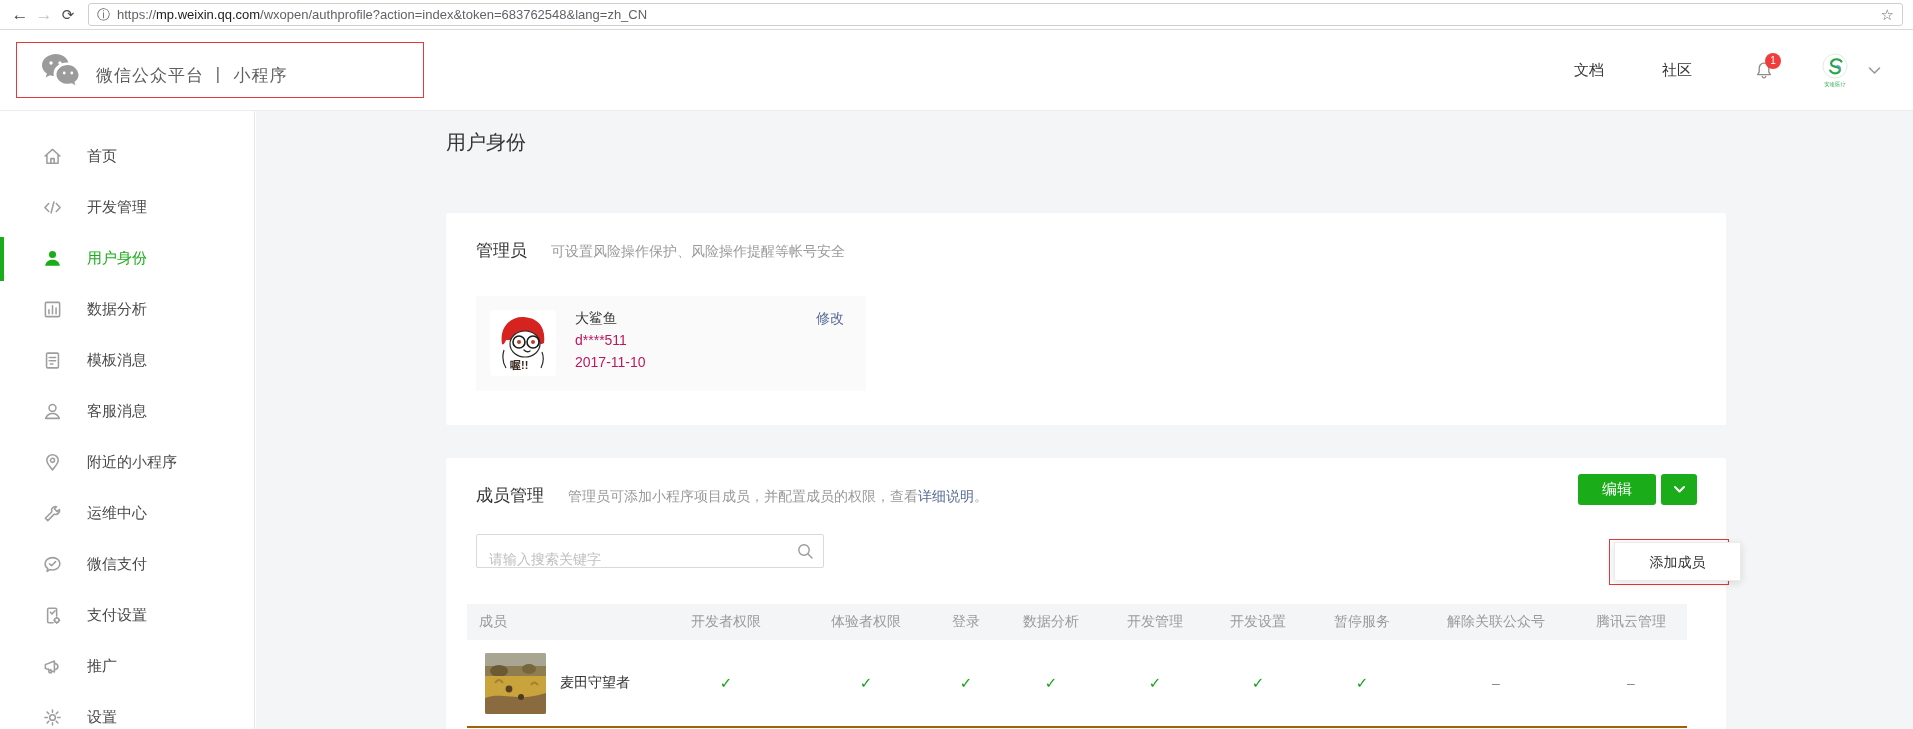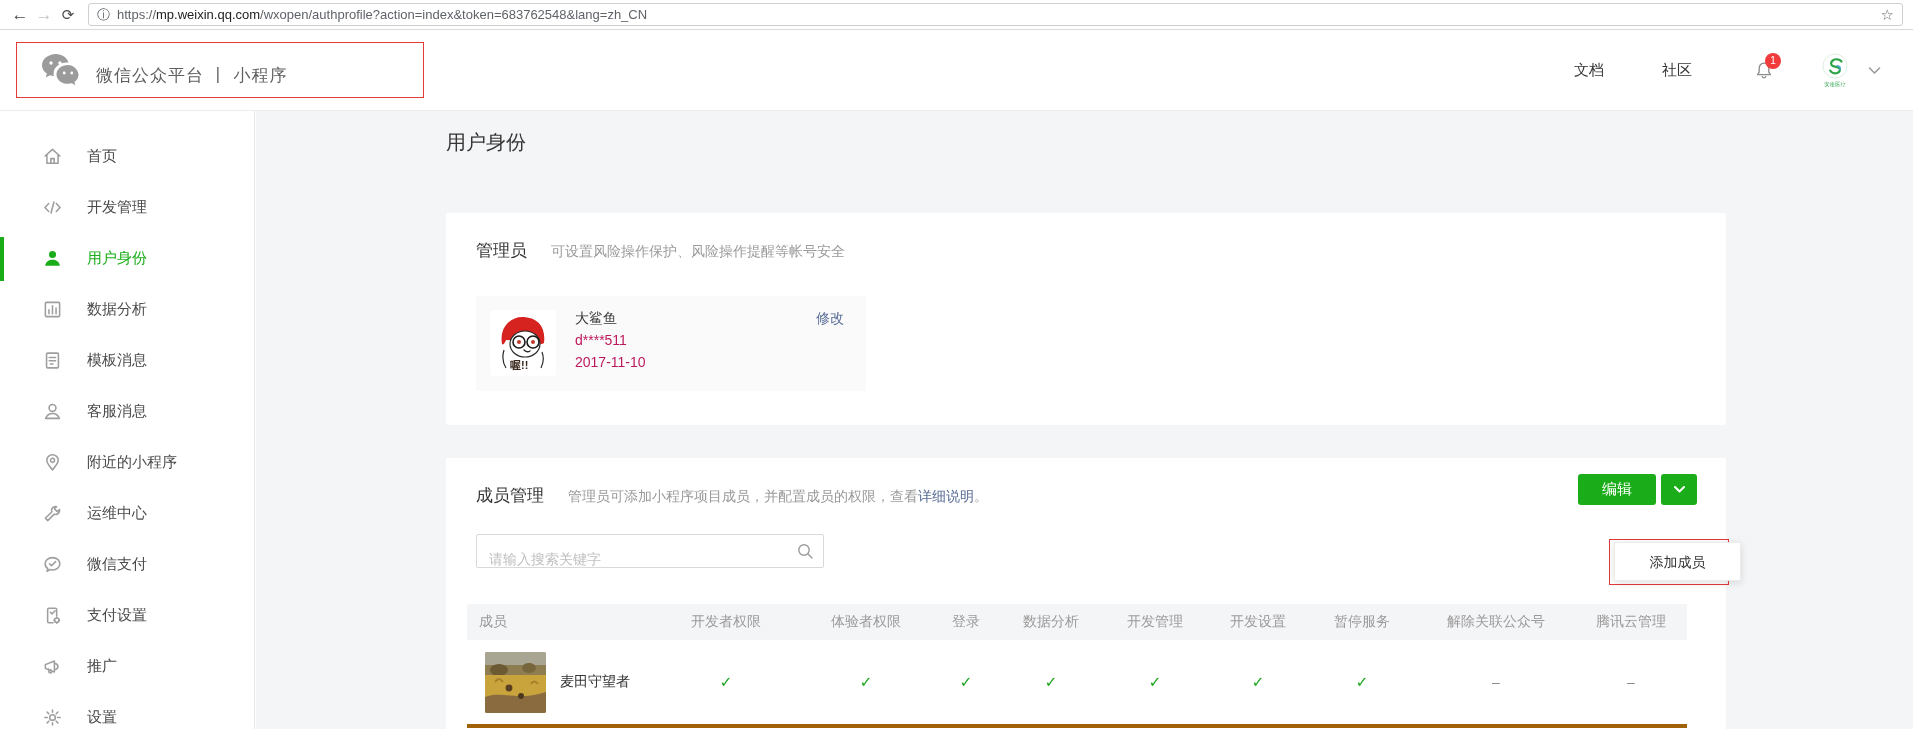--- a/index.html
+++ b/index.html
@@ -80,21 +80,21 @@
   .search-wrap { position:absolute; left:30px; top:76px; width:348px; height:34px; }
   .search-input { width:100%; height:100%; border:1px solid #d9d9d9; border-radius:2px; padding:16px 36px 0 12px; font-size:14px; color:#353535; outline:none; font-family:inherit; }
   .search-input::placeholder { color:#bfbfbf; }
   .search-icon { position:absolute; right:10px; top:8px; cursor:pointer; }
 
   .member-table { position:absolute; left:21px; top:146px; width:1220px; }
   .t-row { display:grid; grid-template-columns:184px 150px 130px 70px 100px 108px 98px 110px 158px 112px; align-items:center; }
   .t-head { height:36px; background:#f4f5f7; color:#9a9a9a; font-size:14px; }
   .t-head > div { text-align:center; }
   .t-head > div:first-child { text-align:left; padding-left:12px; }
-  .t-body { height:88px; border-bottom:4px solid #a16207; }
+  .t-body { height:88px; border-bottom:2px solid #a16207; }
   .member-cell { display:flex; align-items:center; }
   .member-avatar { width:61px; height:61px; border-radius:2px; overflow:hidden; margin-left:18px; flex:none; }
   .member-name { margin-left:14px; font-size:14px; color:#353535; }
   .perm { text-align:center; font-size:14px; color:#8c8c8c; }
   .perm.ok { color:#15a317; font-weight:700; font-size:15px; }
 </style>
 </head>
 <body>
 
 <div class="browser">

